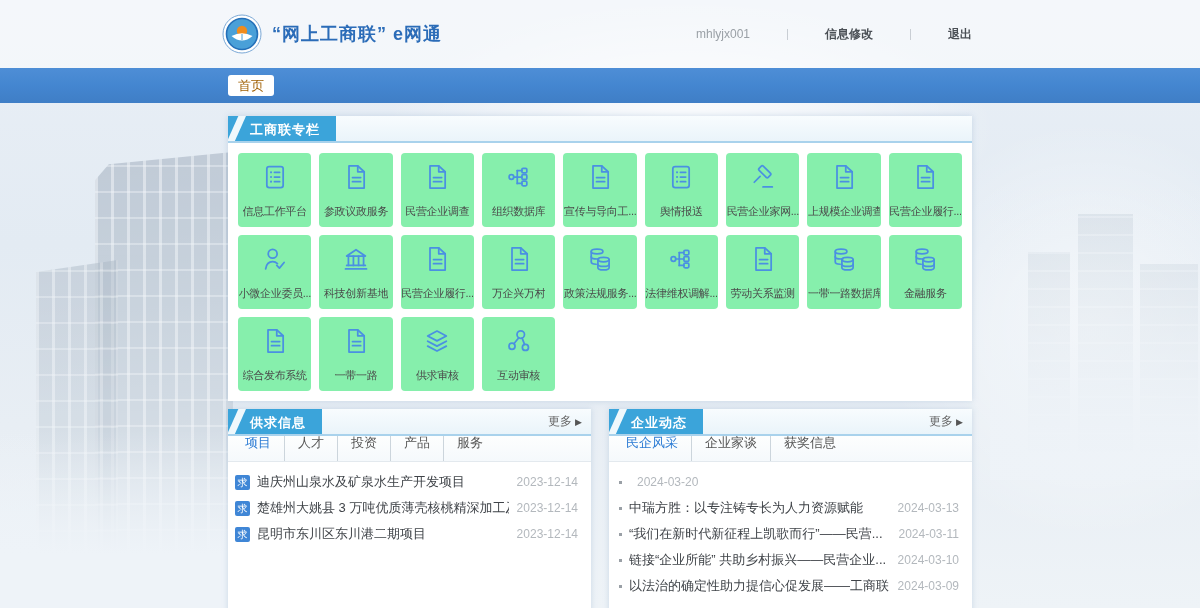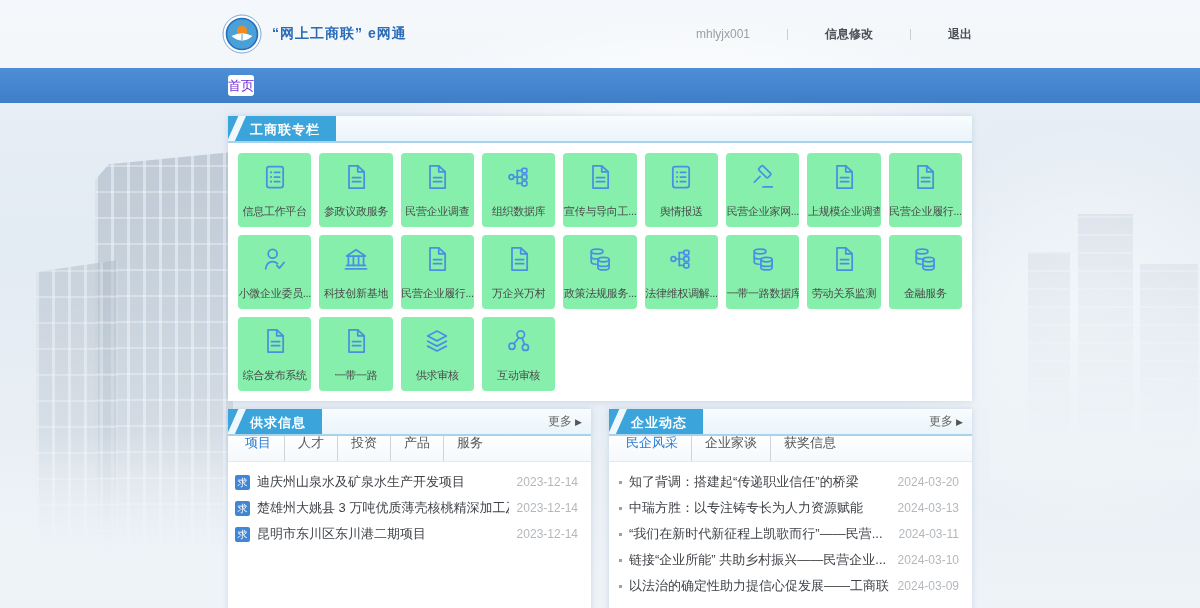--- a/index.html
+++ b/index.html
@@ -35,29 +35,29 @@
   .bg .fade-right { position:absolute; left:990px; top:180px; width:210px; height:300px;
                     background:linear-gradient(180deg, rgba(238,243,248,0) 0%, rgba(238,243,248,.9) 85%); }
 
   
   .container { width:744px; margin-left:228px; position:relative; }
 
   .topbar { position:relative; height:68px; background:rgba(255,255,255,.5); }
   .topbar-inner { display:flex; align-items:center; height:68px; }
   .brand { display:flex; align-items:center; gap:10px; margin-left:-6px; }
   .logo svg { display:block; }
-  .site-title { font-size:14px; font-weight:bold; color:#2b6cb8; letter-spacing:1px; }
+  .site-title { font-size:18px; font-weight:bold; color:#2b6cb8; letter-spacing:1px; }
   .user-links { margin-left:auto; display:flex; align-items:center; font-size:12px;gap:28px; }
   .username { color:#9aa0a6; }
   .sep { width:1px; height:11px; background:#c9ced4; margin:0 9px; }
   .ulink { color:#4a4f55; font-weight:bold; text-decoration:none; cursor:pointer; }
 
   .navbar { position:relative; height:35px; background:linear-gradient(180deg,#4e8ed6 0%,#4486d0 50%,#3f7ec6 100%); }
-  .home-btn { display:inline-block; margin-top:7px; padding:2px 0; background:#fff; border-radius:3px;
-              color:#6d28d9; font-size:13px; text-decoration:none; cursor:pointer; line-height:17px; }
+  .home-btn { display:inline-block; margin-top:7px; padding:2px 10px; background:#fff; border-radius:3px;
+              color:#a16207; font-size:13px; text-decoration:none; cursor:pointer; line-height:17px; }
 
   .main { margin-top:13px; }
   .panel { background:#fff; box-shadow:0 0 6px rgba(110,150,195,.28); }
   .panel-head { display:flex; align-items:stretch; height:27px;
                 background:linear-gradient(180deg,#f8fcfe,#eaf4fa); border-bottom:2px solid #a9d2ec; }
   .sec-tab { position:relative; overflow:hidden; background:#3ba4da; color:#fff; font-weight:bold;
              font-size:13px; line-height:27px; padding:0 16px 0 22px; letter-spacing:1px; }
   .sec-tab::before { content:""; position:absolute; left:4px; top:-7px; width:7px; height:44px;
                      background:rgba(255,255,255,.92); transform:rotate(24deg); }
   .more { margin-left:auto; display:flex; align-items:center; gap:3px; padding-right:9px;
@@ -323,40 +323,40 @@
                 <rect x="14.5" y="10" width="4.2" height="4" rx="1"></rect>
                 <rect x="14.5" y="15.5" width="4.2" height="4" rx="1"></rect>
               </svg>
             </span>
             <span class="lbl">法律维权调解...</span>
           </div>
 
           <div class="card">
             <span class="ic">
               <svg width="28" height="28" viewBox="0 0 24 24" fill="none" stroke="#4a90e2" stroke-width="1.5" stroke-linecap="round" stroke-linejoin="round">
+                <path d="M6 2.5h7.5L19 7.5v14H6z"></path>
+                <path d="M13.5 2.5v5H19"></path>
+                <path d="M9 12.5h7M9 16h7"></path>
+              </svg>
+            </span>
+            <span class="lbl">劳动关系监测</span>
+          </div>
+
+          <div class="card">
+            <span class="ic">
+              <svg width="28" height="28" viewBox="0 0 24 24" fill="none" stroke="#4a90e2" stroke-width="1.5" stroke-linecap="round" stroke-linejoin="round">
                 <ellipse cx="9.5" cy="5.5" rx="5" ry="2"></ellipse>
                 <path d="M4.5 5.5v4.5c0 1.1 2.2 2 5 2 .5 0 1 0 1.5-.1"></path>
                 <path d="M4.5 10v4.5c0 1 1.8 1.8 4.2 2"></path>
                 <ellipse cx="15" cy="12.5" rx="4.8" ry="1.9"></ellipse>
                 <path d="M10.2 12.5v4c0 1 2.1 1.9 4.8 1.9s4.8-.9 4.8-1.9v-4"></path>
                 <path d="M10.2 16.5v3c0 1 2.1 1.9 4.8 1.9s4.8-.9 4.8-1.9v-3"></path>
               </svg>
             </span>
             <span class="lbl">一带一路数据库</span>
-          </div>
-
-          <div class="card">
-            <span class="ic">
-              <svg width="28" height="28" viewBox="0 0 24 24" fill="none" stroke="#4a90e2" stroke-width="1.5" stroke-linecap="round" stroke-linejoin="round">
-                <path d="M6 2.5h7.5L19 7.5v14H6z"></path>
-                <path d="M13.5 2.5v5H19"></path>
-                <path d="M9 12.5h7M9 16h7"></path>
-              </svg>
-            </span>
-            <span class="lbl">劳动关系监测</span>
           </div>
 
           <div class="card">
             <span class="ic">
               <svg width="28" height="28" viewBox="0 0 24 24" fill="none" stroke="#4a90e2" stroke-width="1.5" stroke-linecap="round" stroke-linejoin="round">
                 <ellipse cx="9.5" cy="5.5" rx="5" ry="2"></ellipse>
                 <path d="M4.5 5.5v4.5c0 1.1 2.2 2 5 2 .5 0 1 0 1.5-.1"></path>
                 <path d="M4.5 10v4.5c0 1 1.8 1.8 4.2 2"></path>
                 <ellipse cx="15" cy="12.5" rx="4.8" ry="1.9"></ellipse>
                 <path d="M10.2 12.5v4c0 1 2.1 1.9 4.8 1.9s4.8-.9 4.8-1.9v-4"></path>
@@ -476,21 +476,20 @@
 
             <li class="subtab">企业家谈</li>
 
             <li class="subtab">获奖信息</li>
 
         </ul>
         <div class="list">
 
             <div class="lrow">
               <span class="dot"></span>
-              <span class="rtitle">知了背调：搭建起“传递职业信任”的桥梁</span>
               <span class="rdate">2024-03-20</span>
             </div>
 
             <div class="lrow">
               <span class="dot"></span>
               <span class="rtitle">中瑞方胜：以专注铸专长为人力资源赋能</span>
               <span class="rdate">2024-03-13</span>
             </div>
 
             <div class="lrow">

